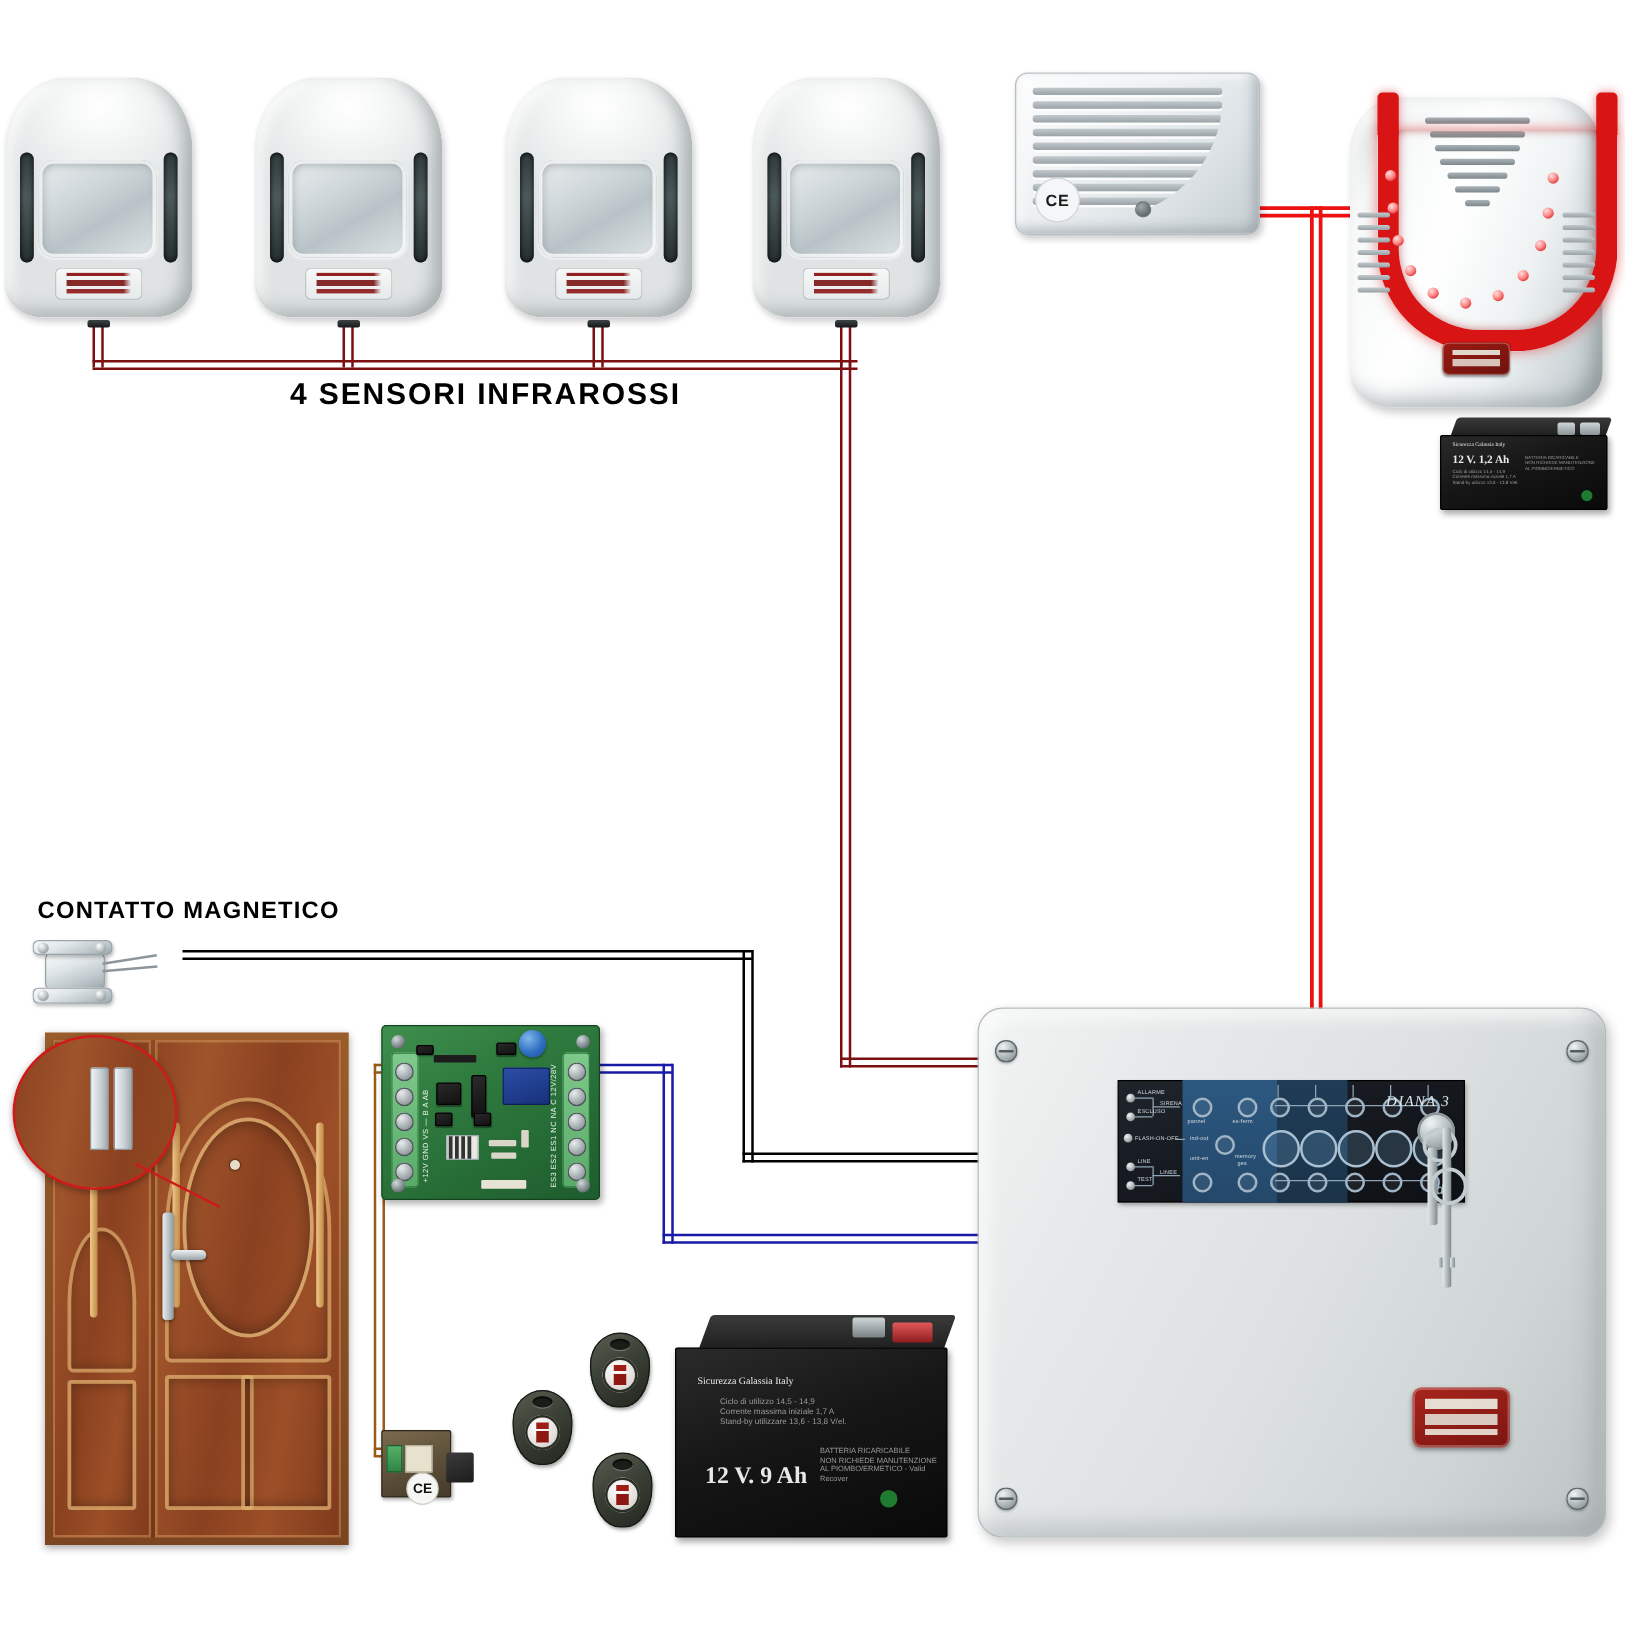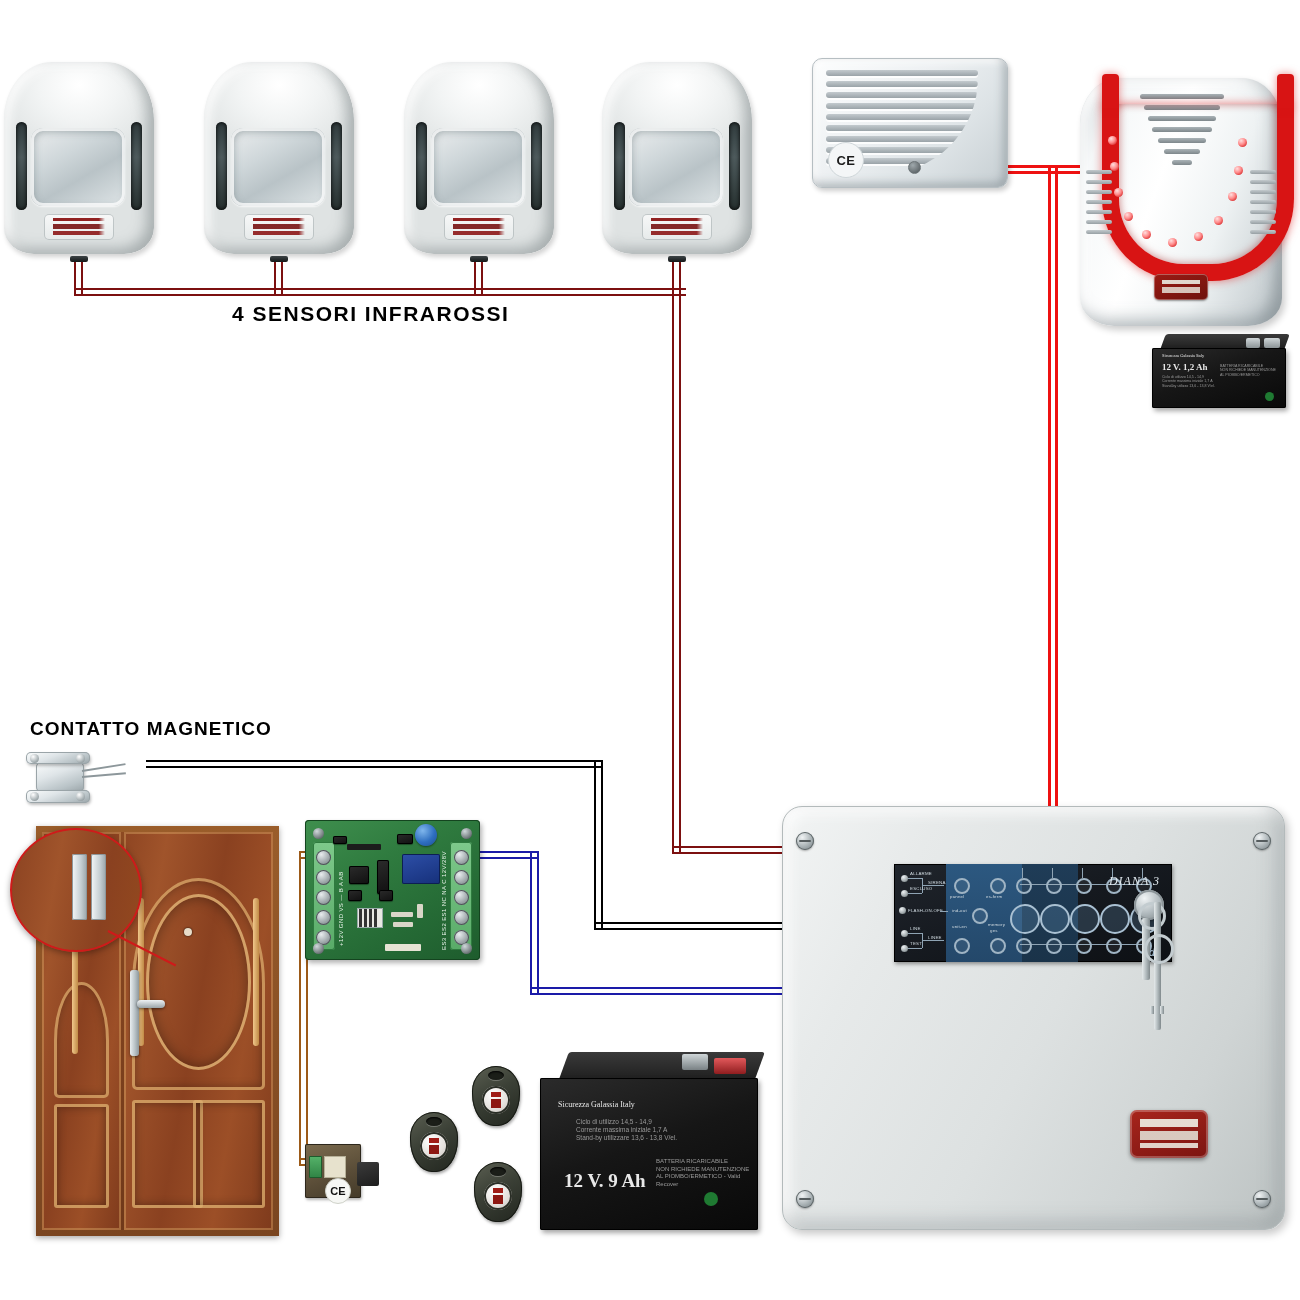--- a/index.html
+++ b/index.html
@@ -4,21 +4,21 @@
 <title>Schema Impianto Allarme</title>
 <style>
   html,body{margin:0;padding:0;background:#fff;}
   body{width:1300px;height:1300px;position:relative;overflow:hidden;
        font-family:"Liberation Sans", sans-serif;}
   .stage{position:absolute;left:0;top:0;width:1300px;height:1300px;background:#ffffff;}
   .abs{position:absolute;}
 
   
   .label{font-weight:bold;color:#000;letter-spacing:1.5px;white-space:nowrap;}
-  #lbl-sensori{left:232px;top:302px;font-size:21px;}
+  #lbl-sensori{left:232px;top:302px;font-size:24px;}
   #lbl-contatto{left:30px;top:718px;font-size:19px;letter-spacing:1px;}
   .wire-dk{background:#7c1010;}
   .wire-red{background:#ee1111;}
   .wire-black{background:#000000;}
   .wire-blue{background:#1a1aa8;}
   .wire-brown{background:#9c5a18;}
 
   
   .dbl{position:absolute;}
   .dbl > i{position:absolute;display:block;}

